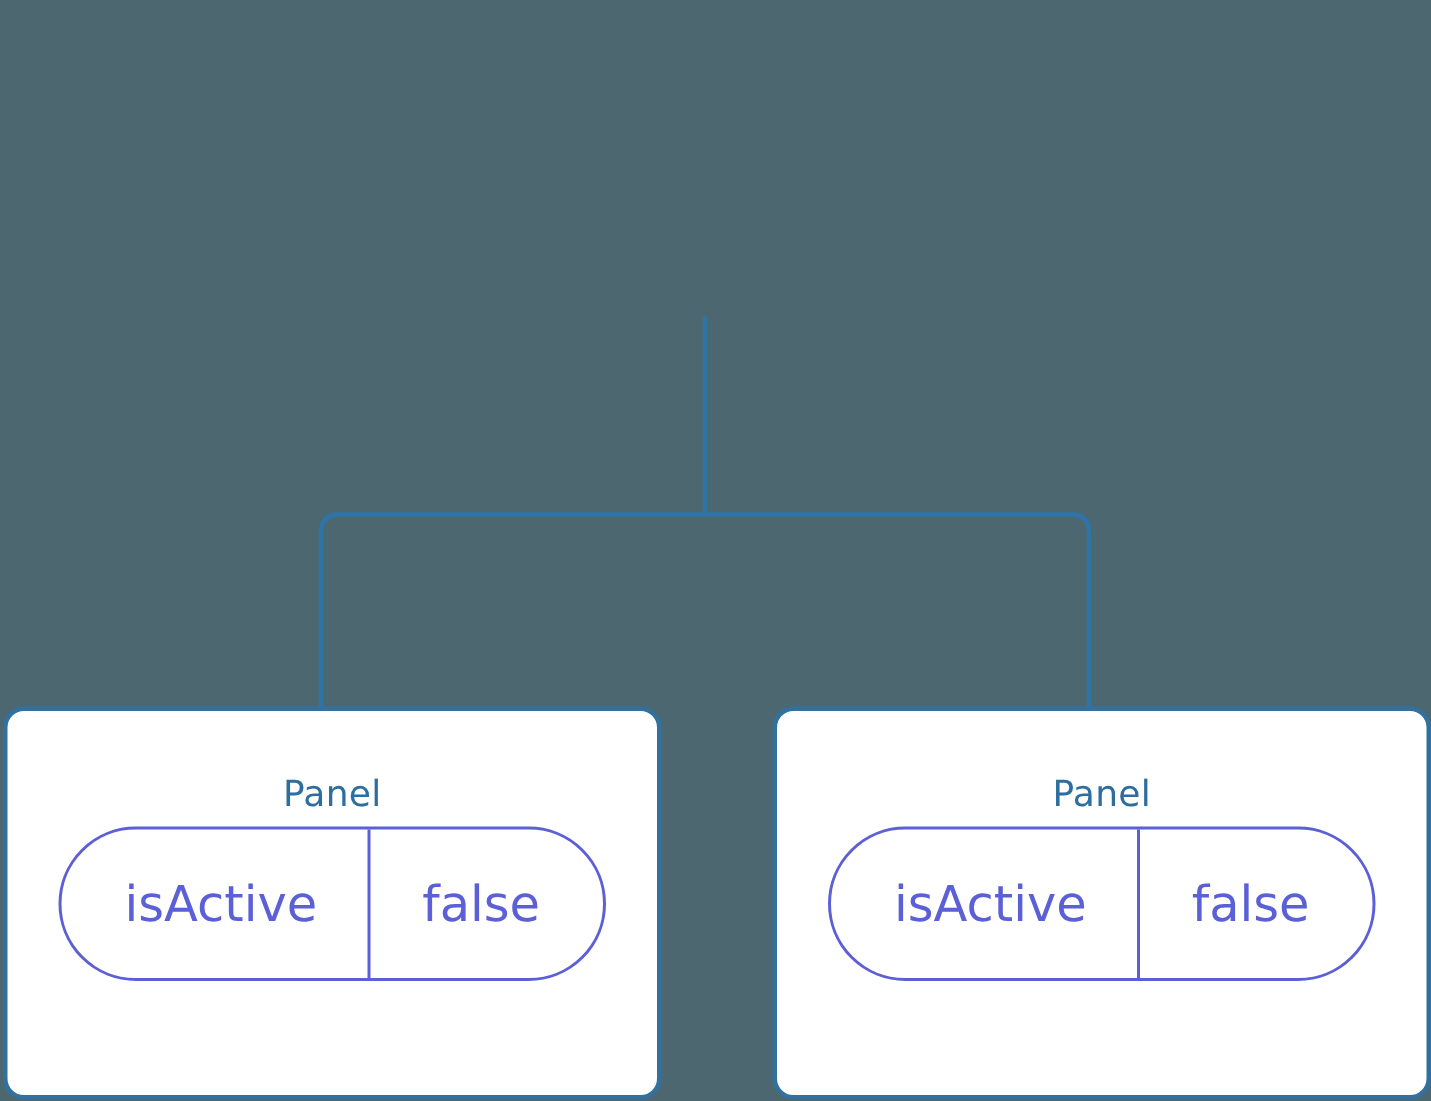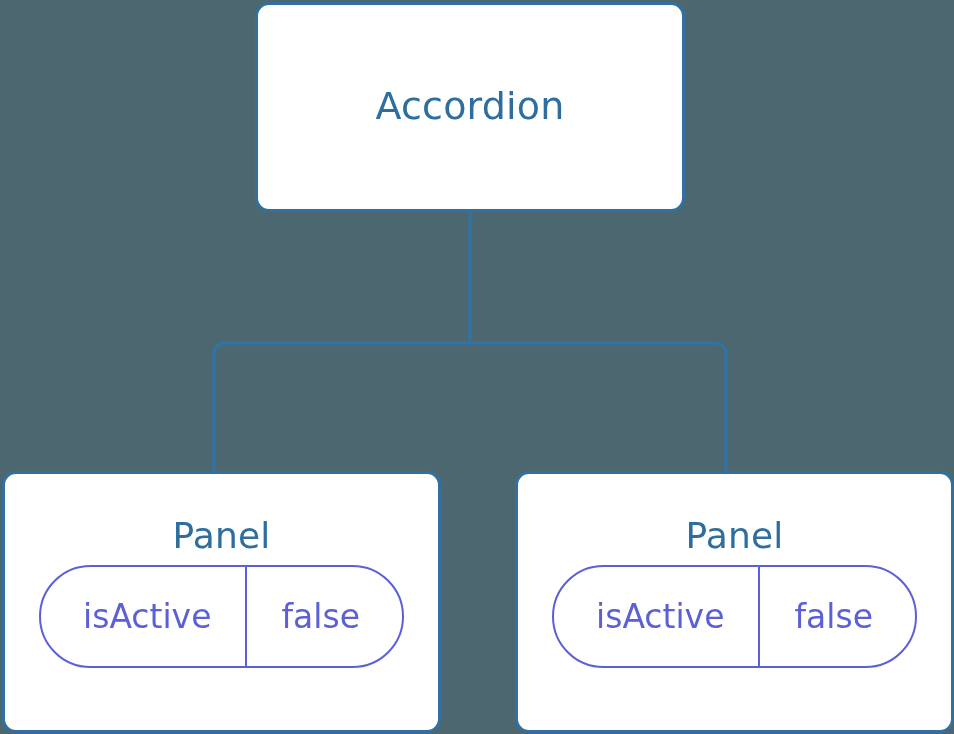--- a/index.html
+++ b/index.html
@@ -68,21 +68,21 @@
     top: 471px;
     width: 439px;
     height: 262px;
     border-radius: 14px;
     justify-content: flex-start;
     padding-top: 42px;
   }
 
   .node-title {
     color: #2e6e9e;
-    font-size: 36px;
+    font-size: 24px;
     font-weight: 400;
     line-height: 1.1;
     letter-spacing: 0.2px;
     white-space: nowrap;
   }
 
   .node-card.root .node-title {
     font-size: 38px;
   }
 
@@ -126,23 +126,20 @@
 
   <svg class="connector-layer" viewBox="0 0 954 734" width="954" height="734" fill="none" xmlns="http://www.w3.org/2000/svg">
 
     <path d="M 470 211 L 470 343" stroke="#2e74a8" stroke-width="3" fill="none" stroke-linecap="butt"></path>
 
     <path d="M 470 343 L 226 343 Q 214 343 214 355 L 214 473" stroke="#2e74a8" stroke-width="3" fill="none" stroke-linecap="butt"></path>
 
     <path d="M 470 343 L 714 343 Q 726 343 726 355 L 726 473" stroke="#2e74a8" stroke-width="3" fill="none" stroke-linecap="butt"></path>
   </svg>
 
-  <div class="node-card root">
-    <span class="node-title">Accordion</span>
-  </div>
 
   <div class="node-card child-left">
     <span class="node-title">Panel</span>
     <div class="prop-pill">
       <span class="prop-key">isActive</span>
       <span class="prop-value">false</span>
     </div>
   </div>
 
   <div class="node-card child-right">

